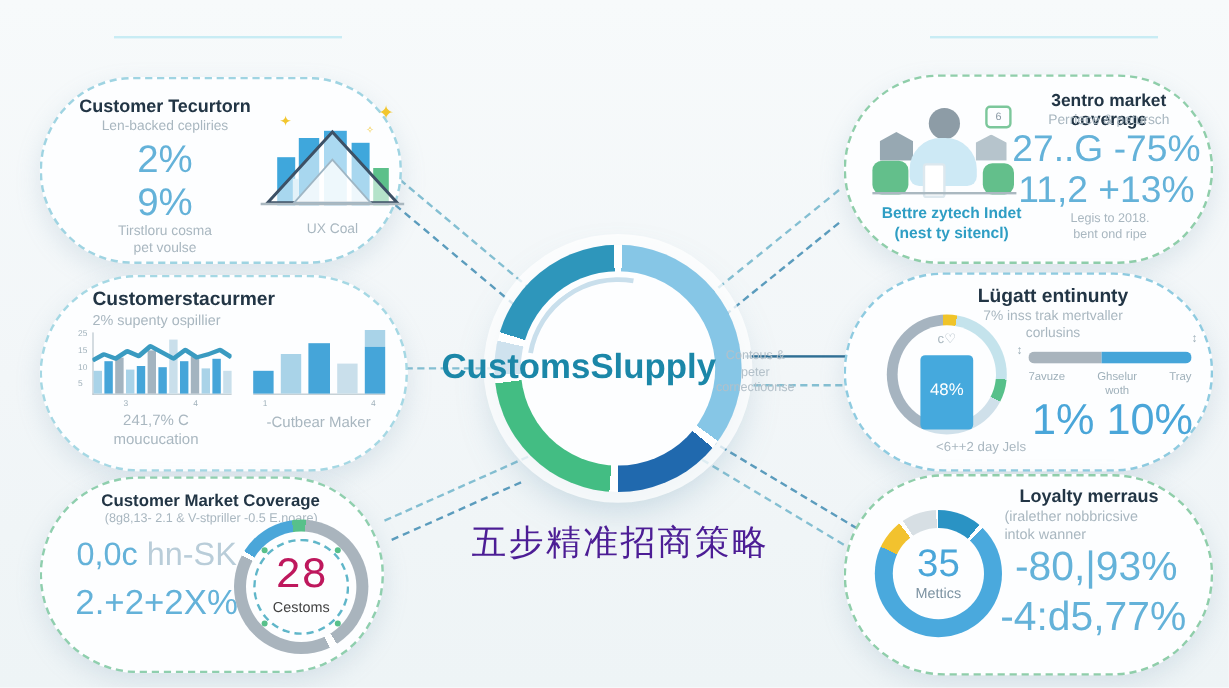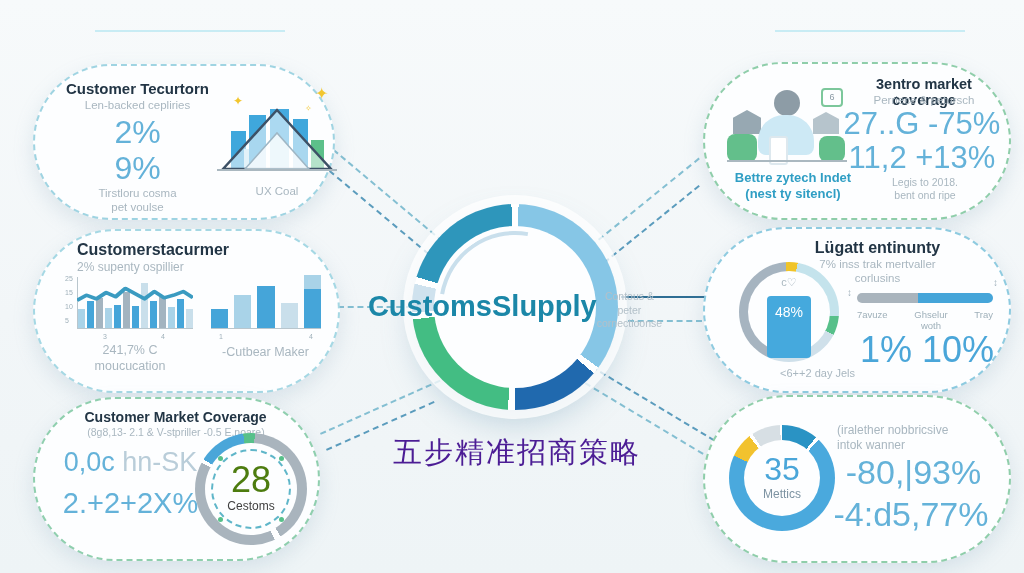--- a/index.html
+++ b/index.html
@@ -204,21 +204,21 @@
   <div class="abs ctr stat" style="left:18px;top:88px;width:155px;font-size:29px;">2.+2+2X%</div>
 
   <div class="abs" style="left:160px;top:34px;width:112px;height:112px;">
     <div class="donut" style="inset: 0px; background: conic-gradient(rgb(87, 192, 138) 0deg, rgb(87, 192, 138) 4deg, rgb(169, 180, 189) 4deg, rgb(169, 180, 189) 148deg, rgb(255, 255, 255) 148deg, rgb(255, 255, 255) 155deg, rgb(169, 180, 189) 155deg, rgb(169, 180, 189) 298deg, rgb(255, 255, 255) 298deg, rgb(255, 255, 255) 302deg, rgb(74, 166, 217) 302deg, rgb(74, 166, 217) 352deg, rgb(87, 192, 138) 352deg, rgb(87, 192, 138) 360deg); border-radius: 50%;"></div>
     <div class="donut-hole" style="inset:10px;"></div>
     <div class="gauge-dash"></div>
     <span class="gdot" style="left:23px;top:23px;"></span>
     <span class="gdot" style="right:23px;top:23px;"></span>
     <span class="gdot" style="left:23px;bottom:23px;"></span>
     <span class="gdot" style="right:23px;bottom:23px;"></span>
-    <div class="abs ctr" style="left:0;top:26px;width:112px;font-size:36px;color:#4d7c0f;">28</div>
+    <div class="abs ctr" style="left:0;top:26px;width:112px;font-size:36px;color:#be185d;font-family:Liberation Mono, monospace;">28</div>
     <div class="abs ctr" style="left:0;top:66px;width:112px;font-size:12px;color:#404040;">Cestoms</div>
   </div>
 </div>
 
 <div id="card-tr" class="card">
 
   <div class="abs" style="left:22px;top:20px;width:122px;height:86px;">
     <div class="house" style="left:6px;top:26px;width:28px;height:24px;background:#97a8b2;"></div>
     <div class="house" style="left:86px;top:28px;width:26px;height:22px;background:#b6c4cc;"></div>
     <div class="abs" style="left:0;top:50px;width:30px;height:28px;background:#63bf8b;border-radius:8px;"></div>
@@ -245,21 +245,21 @@
 
 <div id="card-mr" class="card">
   <div class="abs ctr card-title" style="left:90px;top:10px;width:165px;font-size:16px;">Lügatt entinunty</div>
   <div class="abs ctr card-sub" style="left:90px;top:29px;width:165px;">7% inss trak mertvaller</div>
   <div class="abs ctr card-sub" style="left:90px;top:43px;width:165px;">corlusins</div>
 
   <div class="abs" style="left:34px;top:33px;width:100px;height:100px;">
     <div class="donut" style="inset: 0px; background: conic-gradient(rgb(240, 196, 41) 0deg, rgb(240, 196, 41) 10deg, rgb(196, 227, 236) 10deg, rgb(196, 227, 236) 95deg, rgb(87, 192, 138) 95deg, rgb(87, 192, 138) 117deg, rgb(207, 224, 234) 117deg, rgb(207, 224, 234) 205deg, rgb(166, 180, 192) 205deg, rgb(166, 180, 192) 356deg, rgb(240, 196, 41) 356deg, rgb(240, 196, 41) 360deg); border-radius: 50%;"></div>
     <div class="donut-hole" style="inset:9px;"></div>
     <div class="abs ctr" style="left:0;top:14px;width:100px;font-size:11px;color:#aab8c0;">c♡</div>
-    <div class="abs ctr" style="left:28px;top:34px;width:44px;height:62px;background:#45a9dd;border-radius:4px;color:#ffffff;font-size:14px;padding-top:8px;box-sizing:border-box;">48%</div>
+    <div class="abs ctr" style="left:28px;top:34px;width:44px;height:62px;background:#45a9dd;border-radius:4px;color:#ffffff;font-size:14px;padding-top:20px;box-sizing:border-box;">48%</div>
   </div>
   <div class="abs ctr cap" style="left:18px;top:138px;width:132px;font-size:11px;text-align:right;">&lt;6++2 day Jels</div>
 
   <span class="abs" style="left:142px;top:58px;color:#9fb0ba;font-size:10px;">↕</span>
   <span class="abs" style="left:288px;top:48px;color:#9fb0ba;font-size:10px;">↕</span>
   <div class="split abs" style="left:152px;top:64px;width:136px;">
       <span style="width: 45%; background: rgb(169, 180, 189);"></span>
       <span style="width: 55%; background: rgb(69, 165, 217);"></span>
     </div>
   <div class="abs" style="left:152px;top:80px;width:136px;display:flex;justify-content:space-between;font-size:9.5px;color:#9fb0ba;text-align:center;">
@@ -273,20 +273,21 @@
   </div>
 </div>
 
 <div id="card-br" class="card">
   <div class="abs" style="left:24px;top:28px;width:106px;height:106px;">
     <div class="donut" style="inset: 0px; background: conic-gradient(rgb(42, 147, 196) 0deg, rgb(42, 147, 196) 40deg, rgb(255, 255, 255) 40deg, rgb(255, 255, 255) 44deg, rgb(74, 169, 221) 44deg, rgb(74, 169, 221) 295deg, rgb(242, 194, 46) 295deg, rgb(242, 194, 46) 322deg, rgb(255, 255, 255) 322deg, rgb(255, 255, 255) 326deg, rgb(215, 223, 228) 326deg, rgb(215, 223, 228) 358deg, rgb(255, 255, 255) 358deg, rgb(255, 255, 255) 360deg); border-radius: 50%;"></div>
     <div class="donut-hole" style="inset:15px;"></div>
     <div class="abs ctr" style="left:0;top:26px;width:106px;font-size:32px;color:#4aa6d9;">35</div>
     <div class="abs ctr" style="left:0;top:62px;width:106px;font-size:12px;color:#7d93a2;">Mettics</div>
   </div>
+  <div class="abs ctr card-title" style="left:110px;top:8px;width:185px;">Loyalty merraus</div>
   <div class="abs card-sub" style="left:132px;top:26px;width:170px;font-size:12px;">(iralether nobbricsive</div>
   <div class="abs card-sub" style="left:132px;top:41px;width:170px;font-size:12px;">intok wanner</div>
   <div class="abs ctr stat" style="left:116px;top:56px;width:185px;font-size:34px;">-80,|93%</div>
   <div class="abs ctr stat" style="left:110px;top:98px;width:192px;font-size:34px;">-4:d5,77%</div>
 </div>
 
 <div id="center-ring" class="abs" style="background: conic-gradient(rgb(255, 255, 255) 0deg, rgb(255, 255, 255) 2deg, rgb(134, 198, 230) 2deg, rgb(134, 198, 230) 126deg, rgb(255, 255, 255) 126deg, rgb(255, 255, 255) 130deg, rgb(32, 105, 174) 130deg, rgb(32, 105, 174) 180deg, rgb(255, 255, 255) 180deg, rgb(255, 255, 255) 184deg, rgb(67, 189, 131) 184deg, rgb(67, 189, 131) 263deg, rgb(255, 255, 255) 263deg, rgb(255, 255, 255) 267deg, rgb(207, 226, 238) 267deg, rgb(207, 226, 238) 283deg, rgb(255, 255, 255) 283deg, rgb(255, 255, 255) 287deg, rgb(46, 150, 187) 287deg, rgb(46, 150, 187) 358deg, rgb(255, 255, 255) 358deg, rgb(255, 255, 255) 360deg); border-radius: 50%;">
   <div id="center-inner"></div>
   <div id="center-arc"></div>
   <div id="center-text">

